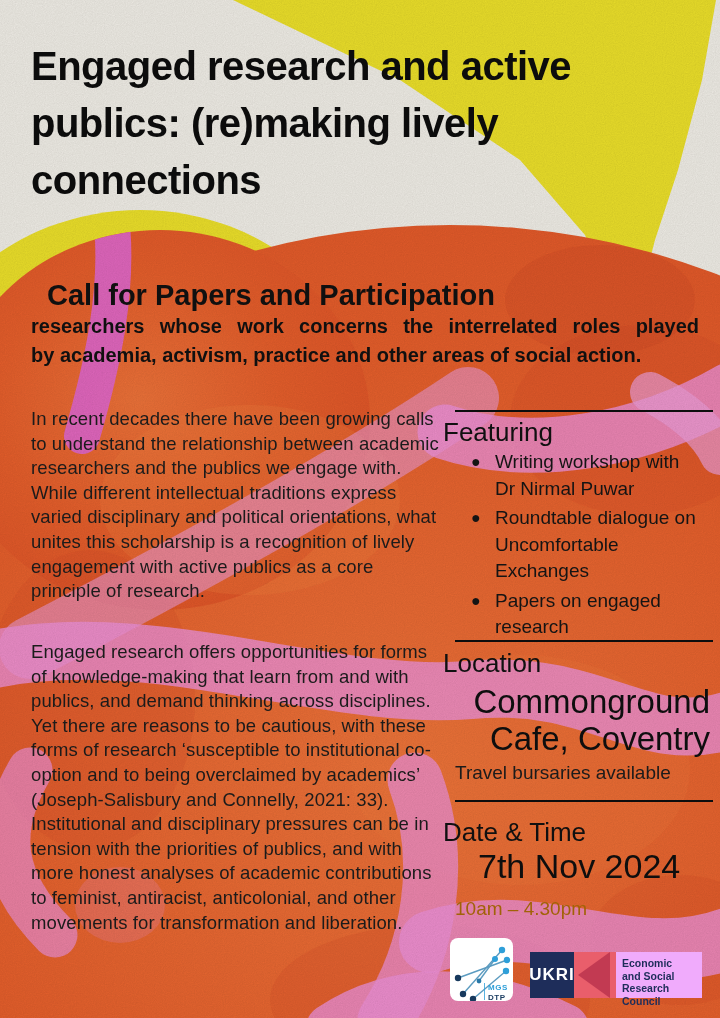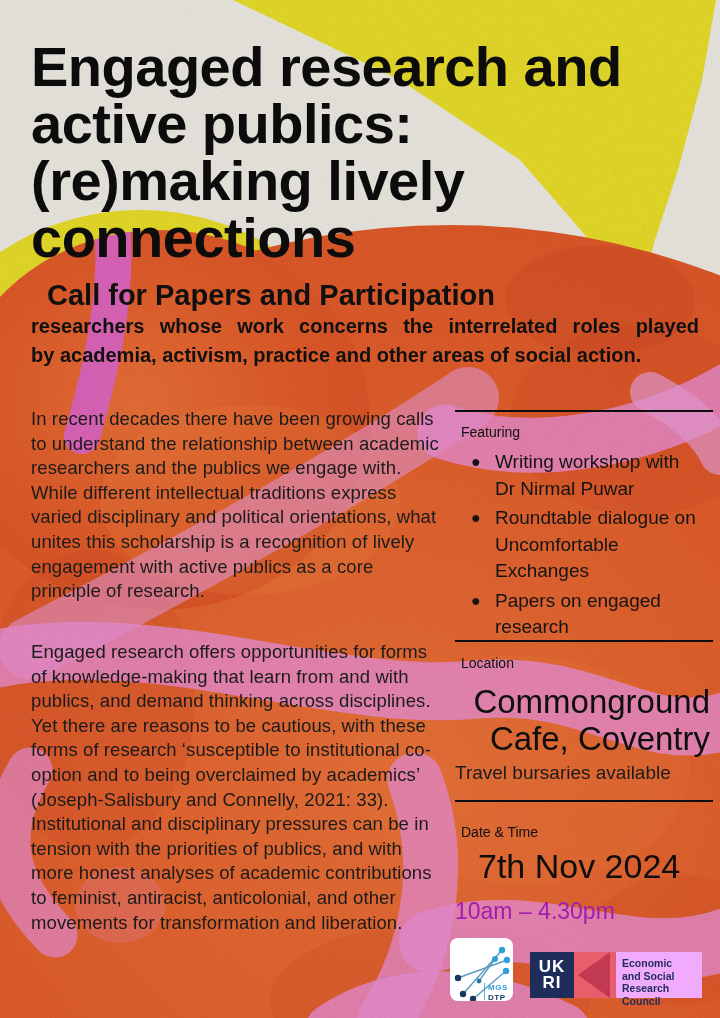--- a/index.html
+++ b/index.html
@@ -7,21 +7,21 @@
     position:relative;width:720px;height:1018px;overflow:hidden;
     background:#f4f1ea;
     font-family:"Liberation Sans", sans-serif;
     color:#111;
   }
   .bg{position:absolute;inset:0;z-index:0;}
   .layer{position:absolute;z-index:2;}
 
   .title{
     top:38px;left:31px;width:648px;
-    font-size:56px;line-height:57px;font-weight:700;
+    font-size:40px;line-height:57px;font-weight:700;
     letter-spacing:-0.5px;color:#0c0c0c;
   }
   .subtitle{
     top:262px;left:31px;width:600px;
     font-size:29px;line-height:34px;font-weight:700;color:#101010;
   }
   .intro{
     top:312px;left:31px;width:668px;
     font-size:20px;line-height:28.6px;font-weight:700;color:#101010;
   }
@@ -32,43 +32,43 @@
     letter-spacing:0.1px;
   }
   .para1{top:407px;}
   .para2{top:640px;}
 
   .rule{left:455px;width:258px;height:2px;background:#0d0d0d;}
   .rule1{top:410px;}
   .rule2{top:640px;}
   .rule3{top:800px;}
 
-  .rhead{left:461px;font-size:14px;line-height:28px;font-weight:400;color:#101010;}
+  .rhead{left:443px;font-size:26px;line-height:28px;font-weight:400;color:#101010;}
   .feat-head{top:418px;}
   .loc-head{top:649px;}
   .dt-head{top:818px;}
 
   .feat-list{top:449px;left:471px;width:230px;font-size:19px;line-height:26.5px;color:#141414;}
   .feat-item{display:flex;margin-bottom:3px;}
   .feat-item .dot{width:24px;flex:0 0 24px;font-size:16px;line-height:26.5px;}
   .feat-item .txt{width:205px;}
 
   .venue{top:683px;left:455px;width:255px;font-size:33px;line-height:37px;color:#0e0e0e;text-align:right;}
   .note{top:762px;left:455px;font-size:19px;color:#1b1b1b;}
   .date{top:846px;left:478px;font-size:34px;line-height:40px;color:#0e0e0e;}
-  .time{top:898px;left:455px;font-size:23px;color:#a21caf;}
+  .time{top:898px;left:455px;font-size:19px;color:#a16207;}
 
   .mgs-card{
     top:938px;left:450px;width:63px;height:63px;background:#fff;border-radius:8px;
   }
   .ukri{top:952px;left:530px;height:46px;display:flex;}
   .ukri-navy{
     width:44px;height:46px;background:#1e2d5a;color:#fff;
     font-weight:700;font-size:17px;line-height:16px;letter-spacing:1px;
-    display:flex;flex-direction:column;align-items:center;justify-content:center;
+    display:flex;flex-direction:row;align-items:center;justify-content:center;
   }
   .ukri-coral{width:42px;height:46px;background:#e95e6b;position:relative;}
   .ukri-arrow{
     position:absolute;left:4px;top:0;width:0;height:0;
     border-top:23px solid transparent;border-bottom:23px solid transparent;
     border-right:32px solid #c23a52;
   }
   .ukri-white{
     width:86px;height:46px;background:#f0abfc;color:#1e2d5a;
     font-size:10.5px;line-height:12.5px;font-weight:700;

